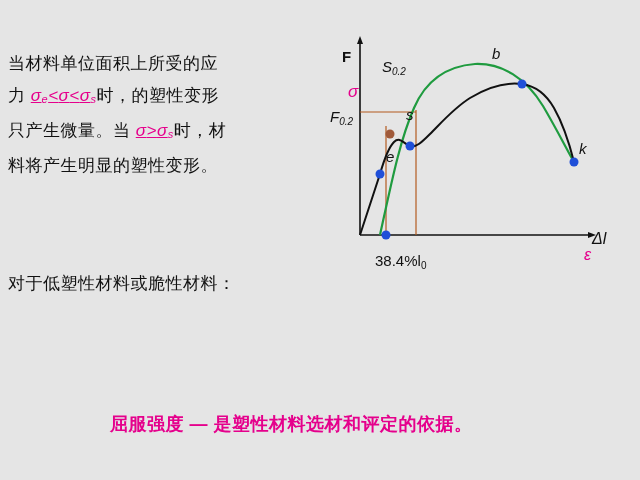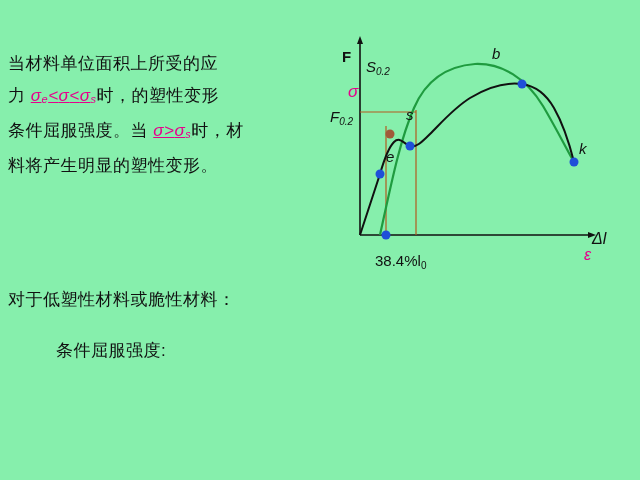--- a/index.html
+++ b/index.html
@@ -4,21 +4,21 @@
 <style>
   html, body {
     margin: 0;
     padding: 0;
     background: #ffffff;
   }
   #page {
     position: relative;
     width: 640px;
     height: 480px;
-    background: #86efac;
+    background: #e5e5e5;
     overflow: hidden;
     font-family: "Liberation Sans", sans-serif;
   }
 
   
   .para {
     position: absolute;
     left: 8px;
     top: 48px;
     width: 300px;
@@ -31,21 +31,20 @@
   .sym-pink { color: #e5008c; font-style: italic; text-decoration: underline; }
   .sym-pink .sub { font-size: 11px; vertical-align: -2px; font-style: italic; }
 
   
   .txt-low {
     position: absolute;
     font-size: 17px;
     color: #111111;
     white-space: nowrap;
     letter-spacing: 0.5px;
-    margin-top: 16px;
   }
   #low1 { left: 8px;  top: 272px; }
   #low2 { left: 56px; top: 323px; }
   #low3 { left: 228px; top: 364px; font-size: 16px; }
   #low3 .sub { font-size: 11px; vertical-align: -2px; }
   #low4 {
     left: 110px; top: 412px;
     color: #e5008c;
     font-size: 18px;
     font-weight: bold;
@@ -66,21 +65,21 @@
     font-size: 15px;
     color: #111111;
     white-space: nowrap;
   }
   .lbl.italic { font-style: italic; }
   .lbl .sub { font-size: 10px; vertical-align: -3px; }
 
   #lbl-F      { left: 12px;  top: 18px;  font-weight: bold; }
   #lbl-sigma  { left: 18px;  top: 52px;  color: #e5008c; font-size: 17px; font-style: italic; }
   #lbl-F02    { left: 0px;   top: 78px;  }
-  #lbl-S02    { left: 36px;  top: 28px;  font-style: italic; }
+  #lbl-S02    { left: 52px;  top: 28px;  font-style: italic; }
   #lbl-s      { left: 76px;  top: 76px;  font-style: italic; }
   #lbl-e      { left: 56px;  top: 118px; font-style: italic; }
   #lbl-b      { left: 162px; top: 15px;  font-style: italic; }
   #lbl-k      { left: 249px; top: 110px; font-style: italic; }
   #lbl-dl     { left: 262px; top: 200px; font-style: italic; font-size: 16px; }
   #lbl-eps    { left: 254px; top: 216px; color: #e5008c; font-size: 16px; font-style: italic; }
   #lbl-02     { left: 45px;  top: 222px; font-size: 15px; }
   #lbl-02 .sub { font-size: 10px; vertical-align: -3px; }
 </style>
 </head>
@@ -89,31 +88,31 @@
 <div id="page">
 
   <div class="para">
     <div class="line">
       <span>当材料单位面积上所受的应</span>
     </div>
     <div class="line">
       <span>力 </span><span class="sym-pink"><span>σ</span><span class="sub">e</span></span><span class="sym-pink">&lt;</span><span class="sym-pink">σ</span><span class="sym-pink">&lt;</span><span class="sym-pink"><span>σ</span><span class="sub">s</span></span><span>时，的塑性变形</span>
     </div>
     <div class="line">
-      <span>条件屈服强度。当 </span><span class="sym-pink">σ</span><span class="sym-pink">&gt;</span><span class="sym-pink"><span>σ</span><span class="sub">s</span></span><span>时，材</span>
+      <span>只产生微量。当 </span><span class="sym-pink">σ</span><span class="sym-pink">&gt;</span><span class="sym-pink"><span>σ</span><span class="sub">s</span></span><span>时，材</span>
     </div>
     <div class="line">
       <span>料将产生明显的塑性变形。</span>
     </div>
   </div>
 
   <div class="txt-low" id="low1">对于低塑性材料或脆性材料：</div>
-  <div class="txt-low" id="low2">条件屈服强度:</div>
 
 
+  <div class="txt-low" id="low4">屈服强度 — 是塑性材料选材和评定的依据。</div>
 
   <div id="chart">
 
     <svg width="300" height="250" viewBox="0 0 300 250">
 
       <line x1="30" y1="10" x2="30" y2="205" stroke="#111111" stroke-width="1.6"></line>
       <polygon points="30,6 27,14 33,14" fill="#111111"></polygon>
       <line x1="30" y1="205" x2="262" y2="205" stroke="#111111" stroke-width="1.6"></line>
       <polygon points="266,205 258,202 258,208" fill="#111111"></polygon>
 

